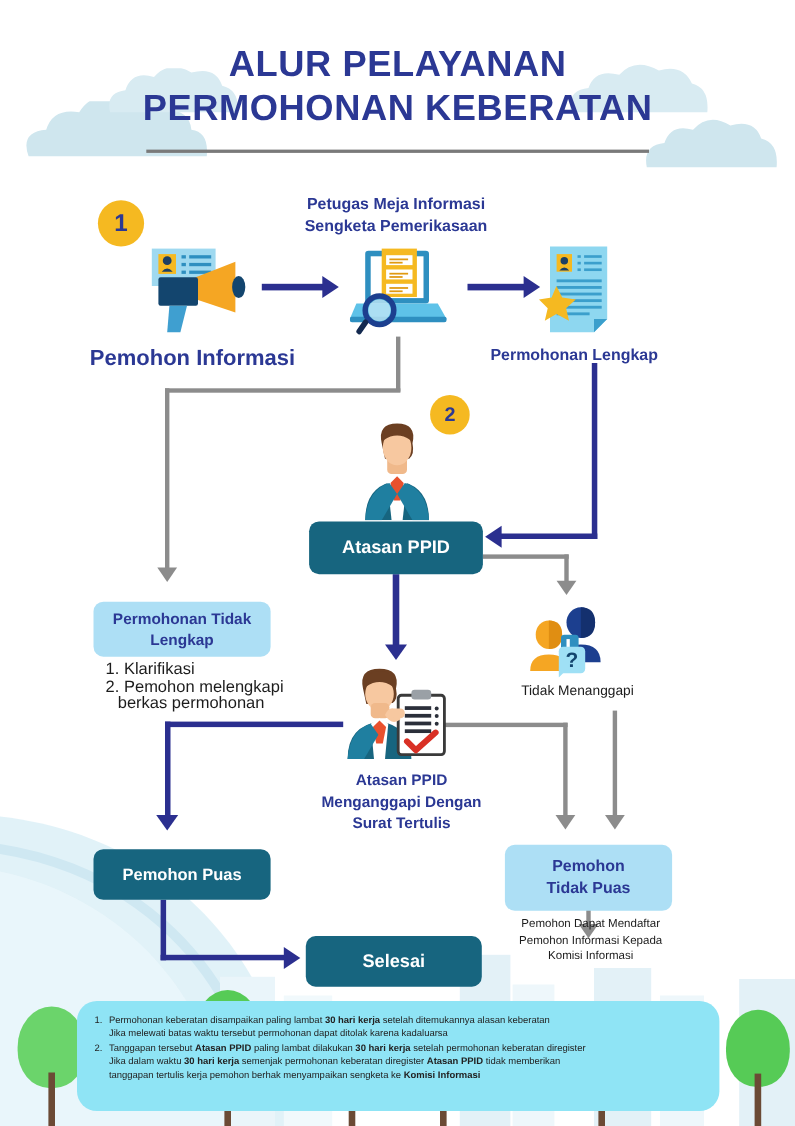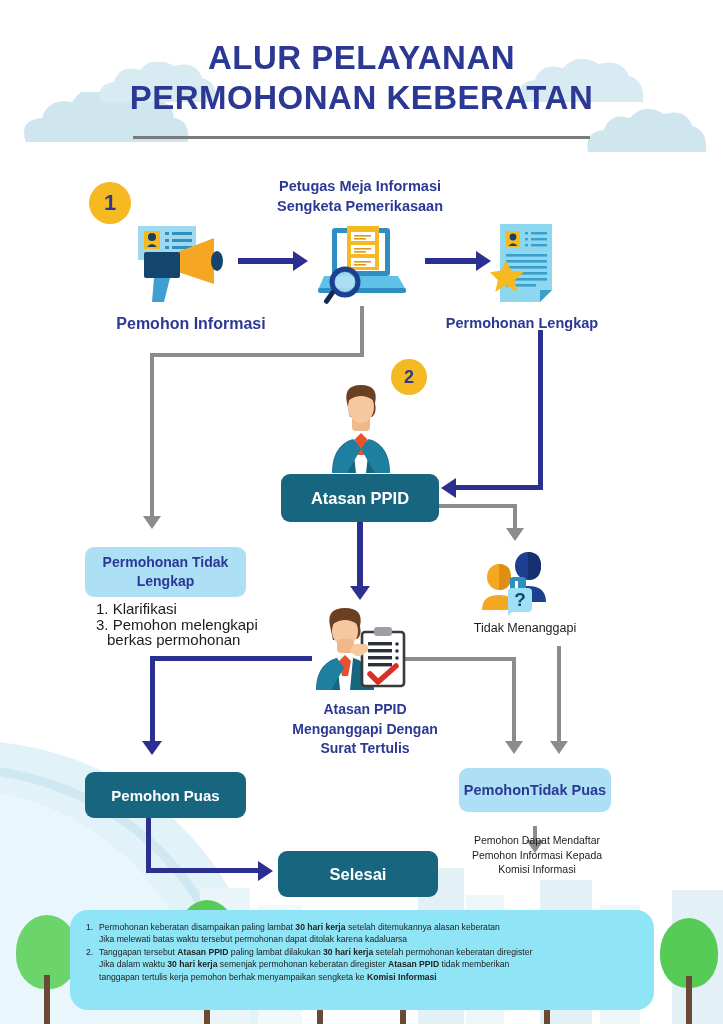--- a/index.html
+++ b/index.html
@@ -213,21 +213,21 @@
           <rect x="16" y="38" width="41" height="2.6"></rect>
         <rect x="16" y="44" width="41" height="2.6"></rect>
           <rect x="16" y="50" width="41" height="2.6"></rect>
         <rect x="16" y="56" width="41" height="2.6"></rect>
           <rect x="16" y="62" width="30" height="2.6"></rect>
       </g>
       <path d="M18 50 L24 62 L38 64 L28 73 L31 86 L18 79 L6 86 L9 73 L0 64 L13 62 Z" transform="translate(0,-6) scale(0.88)" fill="#f5b921"></path>
     </svg>
   </div>
 
-  <div class="label" style="left:76px;top:315px;width:230px;font-size:16px;">Pemohon Informasi</div>
+  <div class="label" style="left:60px;top:315px;width:230px;font-size:20px;">Pemohon Informasi</div>
   <div class="label" style="left:412px;top:315px;width:220px;font-size:14.5px;">Permohonan Lengkap</div>
 
   <div class="ln ln-g" style="left:360px;top:306px;width:4px;height:50px;"></div>
   <div class="ln ln-g" style="left:150px;top:353px;width:214px;height:4px;"></div>
   <div class="ln ln-g" style="left:150px;top:353px;width:4px;height:165px;"></div>
   <div class="arw arw-d-g" style="left:143px;top:516px;"></div>
 
   <div class="ln ln-b" style="left:538px;top:330px;width:5px;height:160px;"></div>
   <div class="ln ln-b" style="left:455px;top:485px;width:88px;height:5px;"></div>
   <div class="arw arw-l-b" style="left:441px;top:478px;"></div>
@@ -261,21 +261,21 @@
   <div class="ln ln-b" style="left:357px;top:522px;width:6px;height:66px;"></div>
   <div class="arw arw-d-b" style="left:350px;top:586px;"></div>
 
   <div class="node light-box" style="left:85px;top:547px;width:161px;height:50px;font-size:14px;line-height:19px;flex-direction:column;">
     <span>Permohonan Tidak</span>
     <span>Lengkap</span>
   </div>
 
   <div class="listtxt" style="left:96px;top:601px;width:165px;">
     <div>1. Klarifikasi</div>
-    <div>3. Pemohon melengkapi</div>
+    <div>2. Pemohon melengkapi</div>
     <div style="padding-left:11px;">berkas permohonan</div>
   </div>
 
   <div class="icon" style="left:478px;top:550px;">
     <svg width="72" height="66" viewBox="0 0 72 66">
       <ellipse cx="50" cy="16" rx="13" ry="14" fill="#1c3f8f"></ellipse>
       <path d="M32 52 q0 -16 18 -16 q18 0 18 16 Z" fill="#1c3f8f"></path>
       <path d="M50 2 q13 0 13 14 q0 14 -13 14 Z" fill="#14306e"></path>
       <ellipse cx="21" cy="27" rx="12" ry="13" fill="#f5a623"></ellipse>
       <path d="M4 60 q0 -15 17 -15 q17 0 17 15 Z" fill="#f5a623"></path>
@@ -334,21 +334,21 @@
   <div class="ln ln-g" style="left:512px;top:657px;width:4px;height:86px;"></div>
   <div class="arw arw-d-g" style="left:505px;top:741px;"></div>
 
   <div class="ln ln-g" style="left:557px;top:646px;width:4px;height:97px;"></div>
   <div class="arw arw-d-g" style="left:550px;top:741px;"></div>
 
   <div class="node dark-box" style="left:85px;top:772px;width:161px;height:46px;font-size:15px;">
     <span>Pemohon Puas</span>
   </div>
 
-  <div class="node light-box" style="left:459px;top:768px;width:152px;height:44px;font-size:14.5px;line-height:20px;flex-direction:row;">
+  <div class="node light-box" style="left:459px;top:768px;width:152px;height:60px;font-size:14.5px;line-height:20px;flex-direction:column;">
     <span>Pemohon</span>
     <span>Tidak Puas</span>
   </div>
 
   <div class="ln ln-g" style="left:533px;top:826px;width:4px;height:17px;"></div>
   <div class="arw arw-d-g" style="left:526px;top:840px;"></div>
 
   <div class="listtxt" style="left:455px;top:833px;width:164px;text-align:center;font-size:10.5px;line-height:14.5px;color:#1c1c1c;">
     <div>Pemohon Dapat Mendaftar</div>
     <div>Pemohon Informasi Kepada</div>

